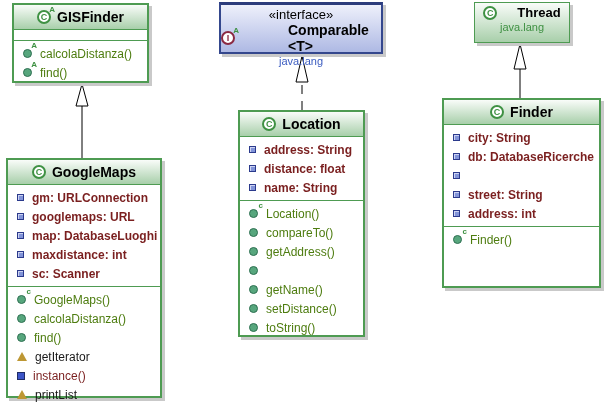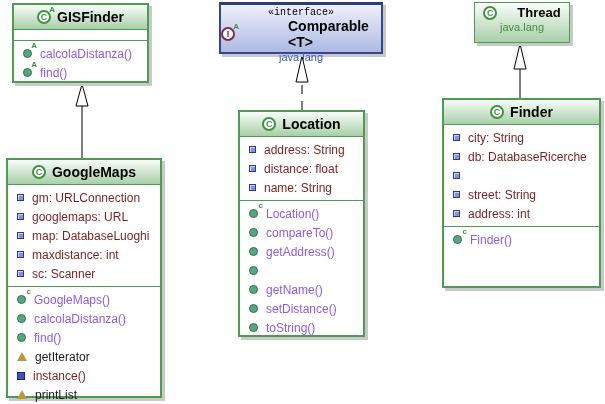--- a/index.html
+++ b/index.html
@@ -16,29 +16,29 @@
     position: absolute; background: #ffffff;
     border: 2px solid #4e9b52;
     box-shadow: 3px 3px 0 #c9c9c9;
   }
   .hdr {
     height: 25px; display: flex; align-items: center; justify-content: center;
     gap: 6px; font-weight: bold; font-size: 14px; color: #000;
     background: linear-gradient(#f9fcf9, #a8cfaa);
     border-bottom: 1px solid #4e9b52;
   }
-  .cmp-fields { padding: 3px 0; }
+  .cmp-fields { padding: 3px 0; font-weight: bold; }
   .cmp-methods { padding: 3px 0; border-top: 1px solid #4e9b52; }
   .cmp-empty { height: 10px; }
   .row {
     height: 19px; display: flex; align-items: center; gap: 8px;
     padding: 0 6px 0 9px; font-size: 12px; white-space: nowrap;
   }
   .t-field  { color: #7a1f1f; }
-  .t-method { color: #8b5cf6; }
+  .t-method { color: #4d7c0f; }
   .t-plain  { color: #1a1a1a; }
 
   
   .i-class {
     position: relative; width: 14px; height: 14px; border-radius: 50%;
     border: 2px solid #3f9143; color: #3f9143; background: #fff;
     font-size: 9px; font-weight: bold; line-height: 10px; text-align: center;
     flex: 0 0 auto;
   }
   .i-iface {
@@ -71,21 +71,21 @@
     background: #3c55c8; border: 1px solid #202c66;
   }
 
   
   .uml-box.iface {
     border: 2px solid #34478d;
     background: linear-gradient(#eef0fb, #aeb9e4);
     border-top: 3px solid #2c3c7c;
   }
   .centerline { display:flex; align-items:center; justify-content:center; gap:5px; }
-  .stereotype { font-size: 10px; color: #000; padding-top: 2px; font-family: Liberation Mono, monospace; }
+  .stereotype { font-size: 13px; color: #000; padding-top: 2px; }
   .iface-title { font-size: 14px; font-weight: bold; color: #000; margin-left: 48px; }
   .pkg-blue  { font-size: 11px; color: #3b5cc0; padding-top: 1px; }
   .pkg-green { font-size: 11px; color: #3f9143; padding-top: 1px; }
   .ext-hdr { background: linear-gradient(#f9fcf9, #a8cfaa); height: 100%; padding-top: 2px; }
   .ext-title { font-size: 13px; font-weight: bold; color: #000; margin-left: 15px; }
 </style>
 </head>
 <body>
 
 <div class="canvas">

